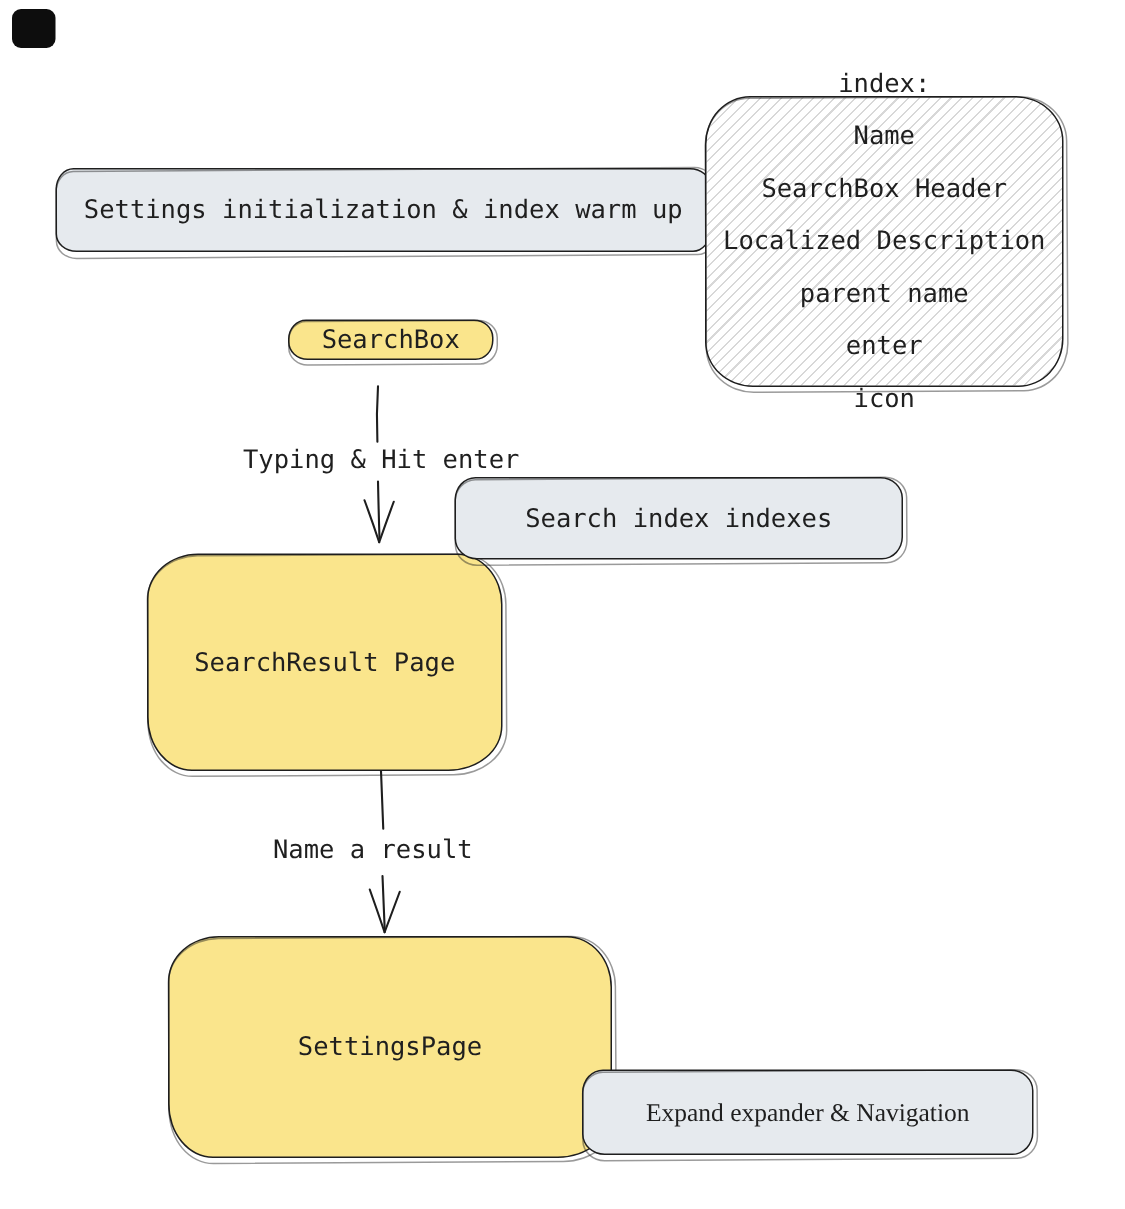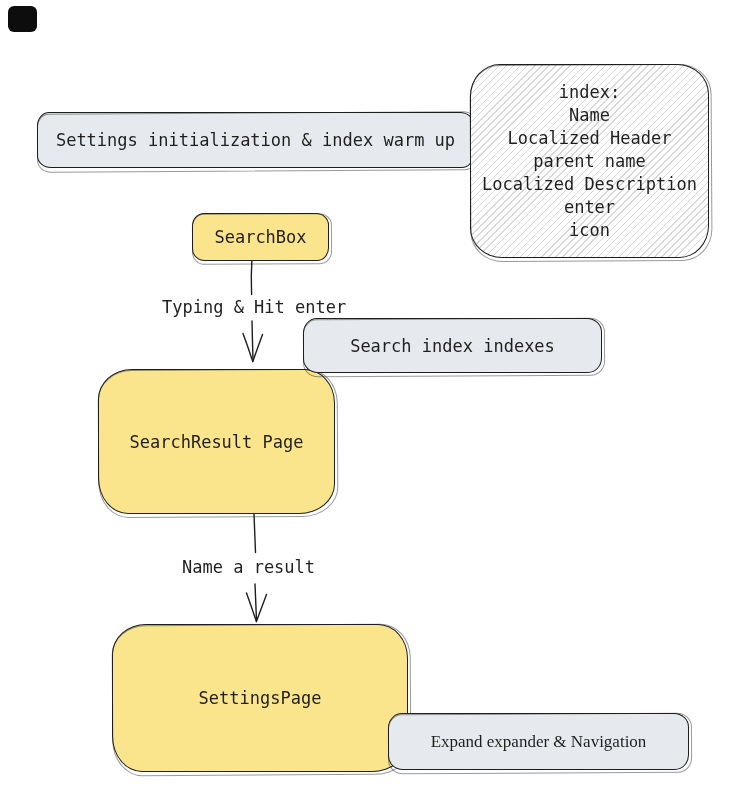--- a/index.html
+++ b/index.html
@@ -6,21 +6,21 @@
   body{
     width:750px;height:806px;position:relative;overflow:hidden;
     background:#ffffff;
     font-family:"DejaVu Sans Mono","Liberation Mono",monospace;
     color:#1f1f1f;
   }
   .node{
     position:absolute;box-sizing:border-box;
     border:1.5px solid #1e1e1e;
     display:flex;align-items:center;justify-content:center;
-    font-size:17px;line-height:22px;white-space:nowrap;
+    font-size:17px;line-height:22px;white-space:nowrap;gap:12px;
   }
   
   .node::after{
     content:"";position:absolute;inset:-2.5px;
     border:1px solid rgba(30,30,30,.45);
     border-radius:inherit;
     transform:rotate(-.35deg) translate(1px,1.5px);
     pointer-events:none;
   }
   .fill-gray{background:#e6eaee;}
@@ -36,21 +36,21 @@
     background:#0d0d0d;border-radius:6px;
   }
 
   #init-box{left:37px;top:112px;width:437px;height:56px;
     border-radius:12px 14px 12px 14px / 14px 12px 14px 12px;z-index:2;}
   #index-box{left:470px;top:64px;width:239px;height:194px;
     border-radius:30px 32px 30px 32px / 32px 30px 32px 30px;
     z-index:3;flex-direction:column;line-height:23px;}
   #index-box .idx-line{display:block;text-align:center;}
 
-  #search-box{left:192px;top:213px;width:137px;height:48px;
+  #search-box{left:192px;top:213px;width:137px;height:27px;
     border-radius:12px 13px 12px 13px / 13px 12px 13px 12px;z-index:2;}
 
   #search-within{left:303px;top:318px;width:299px;height:55px;
     border-radius:14px 15px 14px 15px / 15px 14px 15px 14px;z-index:4;}
 
   #search-result{left:98px;top:369px;width:237px;height:145px;
     border-radius:34px 30px 36px 30px / 30px 34px 30px 36px;z-index:2;}
 
   #settings-page{left:112px;top:624px;width:296px;height:148px;
     border-radius:34px 30px 36px 30px / 30px 34px 30px 36px;z-index:2;}
@@ -88,23 +88,23 @@
   </g>
 </svg>
 
 <div id="init-box" class="node fill-gray">
   <span>Settings initialization &amp; index warm up</span>
 </div>
 
 <div id="index-box" class="node fill-hatch">
   <span class="idx-line">index:</span>
   <span class="idx-line">Name</span>
-  <span class="idx-line">Localized Header</span>
+  <span class="idx-line">SearchBox Header</span>
+  <span class="idx-line">Localized Description</span>
   <span class="idx-line">parent name</span>
-  <span class="idx-line">Localized Description</span>
   <span class="idx-line">enter</span>
   <span class="idx-line">icon</span>
 </div>
 
 <div id="search-box" class="node fill-yellow">
   <span>SearchBox</span>
 </div>
 
 <div id="search-within" class="node fill-gray">
   <span>Search index indexes</span>

